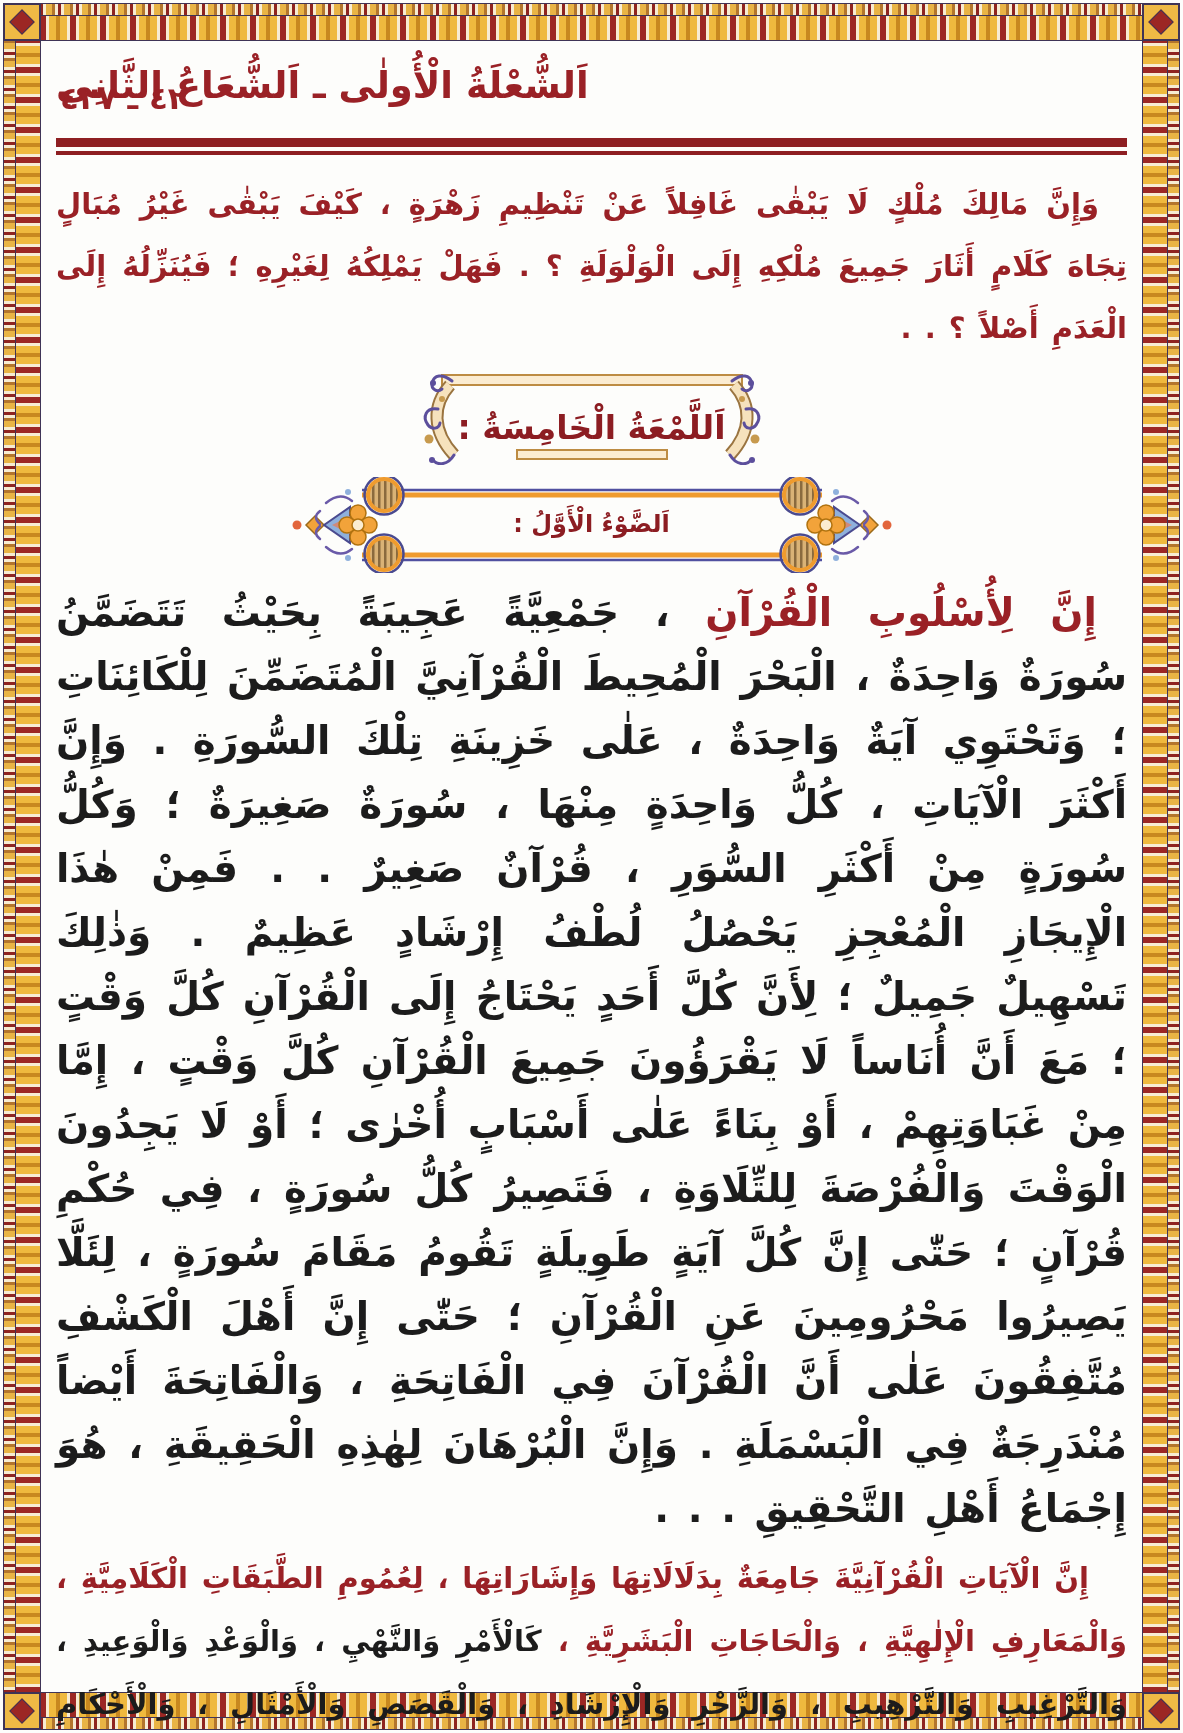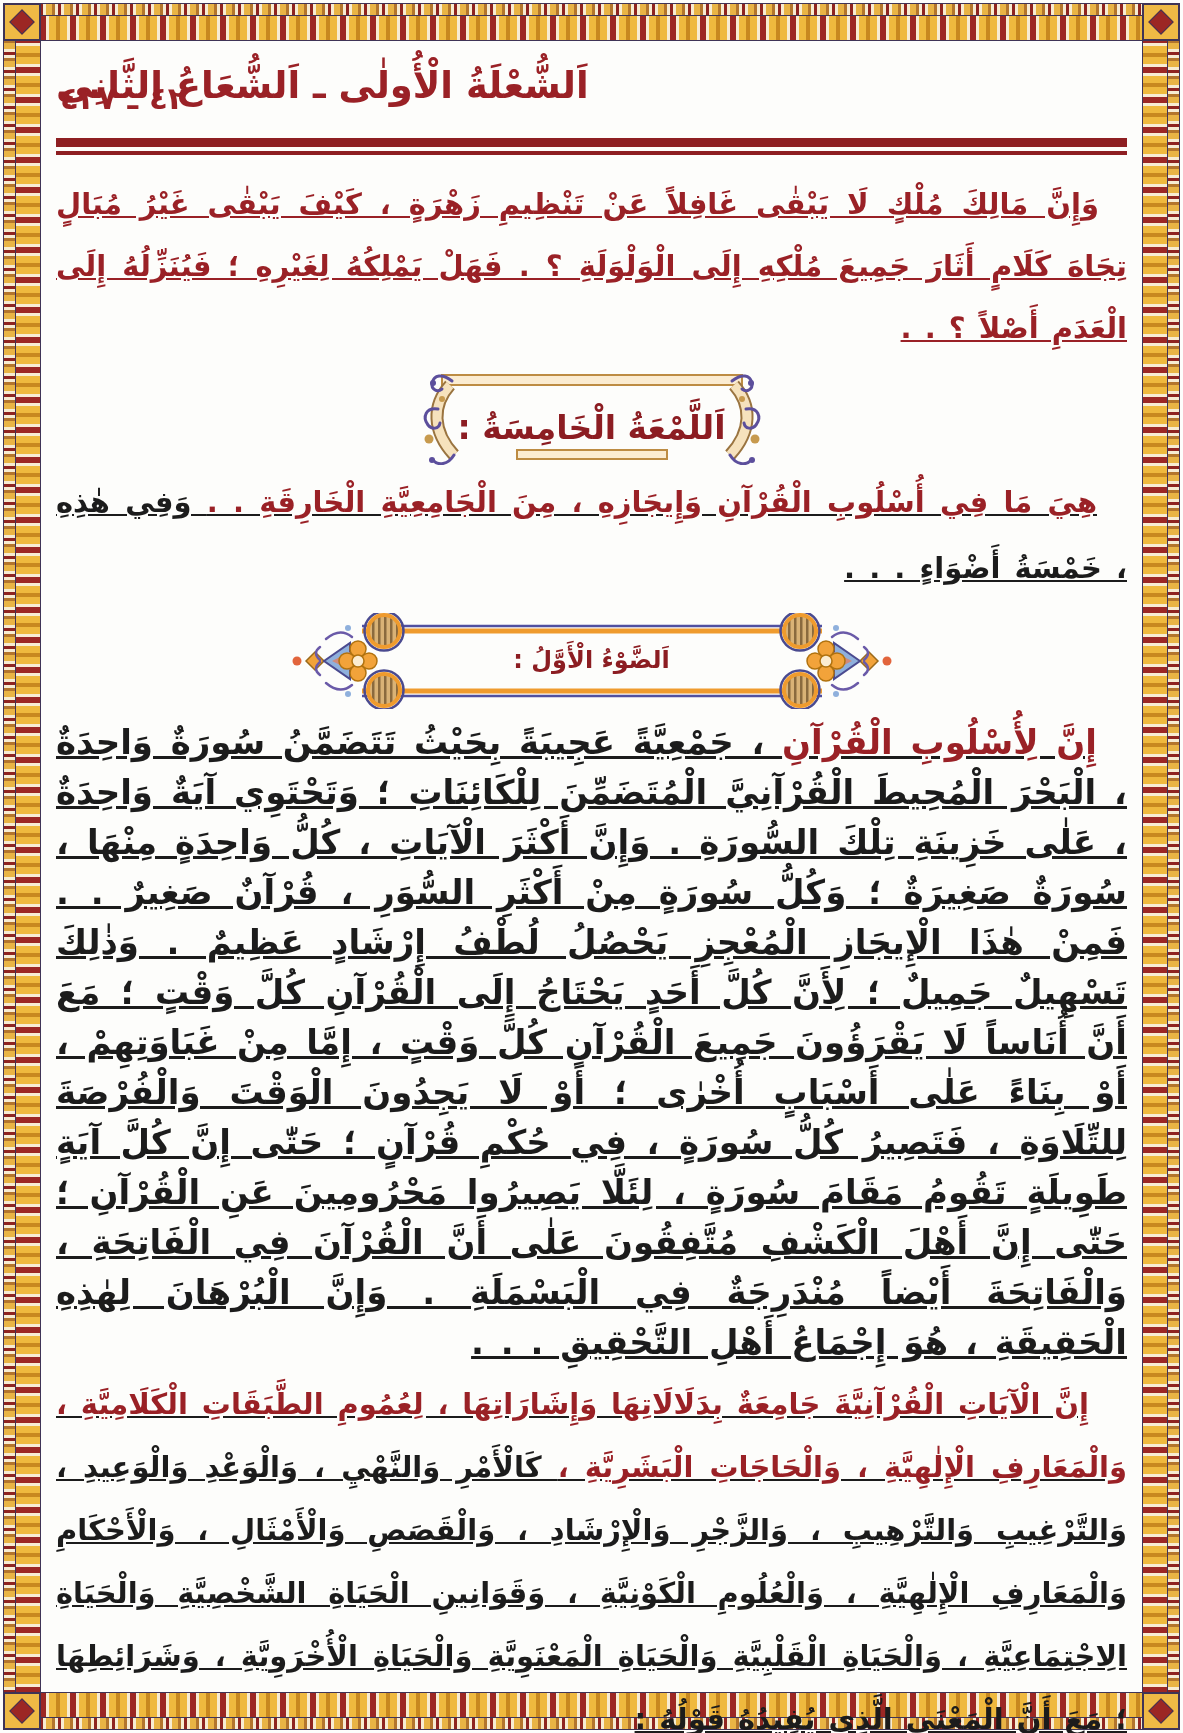--- a/index.html
+++ b/index.html
@@ -23,24 +23,24 @@
   .corner{position:absolute;width:38px;height:38px;background:#efba45;
     border:2px solid #3f3456;box-sizing:border-box;}
   .corner::after{content:"";position:absolute;inset:8px;background:#9c2724;
     transform:rotate(45deg);border:1px solid #3f3456;}
   
   .content{position:absolute;left:56px;right:56px;top:46px;direction:rtl;}
   .header{position:relative;height:62px;margin-top:18px;}
   .title{text-align:left;font-size:37px;font-weight:bold;color:#9a2126;letter-spacing:0;}
   .pagenum{position:absolute;left:4px;top:16px;font-size:31px;font-weight:bold;color:#9a2126;direction:rtl;}
   .rule{margin-top:12px;height:4px;border-top:9px solid #8e1f22;border-bottom:4px solid #8e1f22;}
-  p{margin:0;text-align:justify;font-weight:bold;text-decoration:underline;}
+  p{margin:0;text-align:justify;font-weight:bold;}
   .p-intro{margin-top:18px;font-size:29px;line-height:62px;color:#9a2126;text-indent:28px;word-spacing:3px;}
   .p-lemma{margin-top:4px;font-size:29px;line-height:66px;color:#1c1c1c;text-indent:30px;word-spacing:4px;}
-  .p-light1{margin-top:8px;font-size:34px;line-height:50px;color:#1c1c1c;text-indent:30px;word-spacing:5px;}
+  .p-light1{margin-top:8px;font-size:39px;line-height:64px;color:#1c1c1c;text-indent:30px;word-spacing:5px;}
   .p-light2{margin-top:6px;font-size:29px;line-height:63px;color:#1c1c1c;text-indent:38px;word-spacing:3px;}
   .red{color:#9a2126;}
   .black{color:#1c1c1c;}
   
   .ornA{position:relative;width:360px;height:96px;margin:10px auto 4px;}
   .ornB{position:relative;width:600px;height:96px;}
   .ornB1{margin:12px auto 6px;}
   .ornB2{margin:10px auto 6px;}
   .orn-svg{position:absolute;inset:0;width:100%;height:100%;}
   .orn-label{position:absolute;inset:0;display:flex;align-items:center;justify-content:center;
@@ -94,21 +94,20 @@
           </g>
         </defs>
         <rect x="30" y="6" width="300" height="10" fill="#fbecd1" stroke="#bd8c43" stroke-width="2"></rect>
         <rect x="105" y="81" width="150" height="9" fill="#fbecd1" stroke="#bd8c43" stroke-width="2"></rect>
         <use href="#ornA-side"></use>
         <use href="#ornA-side" transform="translate(360,0) scale(-1,1)"></use>
       </svg>
       <div class="orn-label">اَللَّمْعَةُ الْخَامِسَةُ :</div>
     </div>
 
-    <p class="p-lemma"><span class="red">هِيَ مَا فِي أُسْلُوبِ الْقُرْآنِ وَإِيجَازِهِ ، مِنَ الْجَامِعِيَّةِ الْخَارِقَةِ . .</span><span class="black"> وَفِي هٰذِهِ ، خَمْسَةُ أَضْوَاءٍ . . .</span></p>
 
     <div class="ornB ornB1">
       <svg class="orn-svg" viewBox="0 0 600 96" aria-hidden="true">
         <defs>
           <pattern id="medalStripes" width="6" height="6" patternUnits="userSpaceOnUse">
             <rect width="6" height="6" fill="#d9b276"></rect>
             <rect width="2.5" height="6" fill="#8a6a3e"></rect>
           </pattern>
           <g id="medal">
             <circle r="19.5" fill="none" stroke="#4a4a8f" stroke-width="2.5"></circle>

